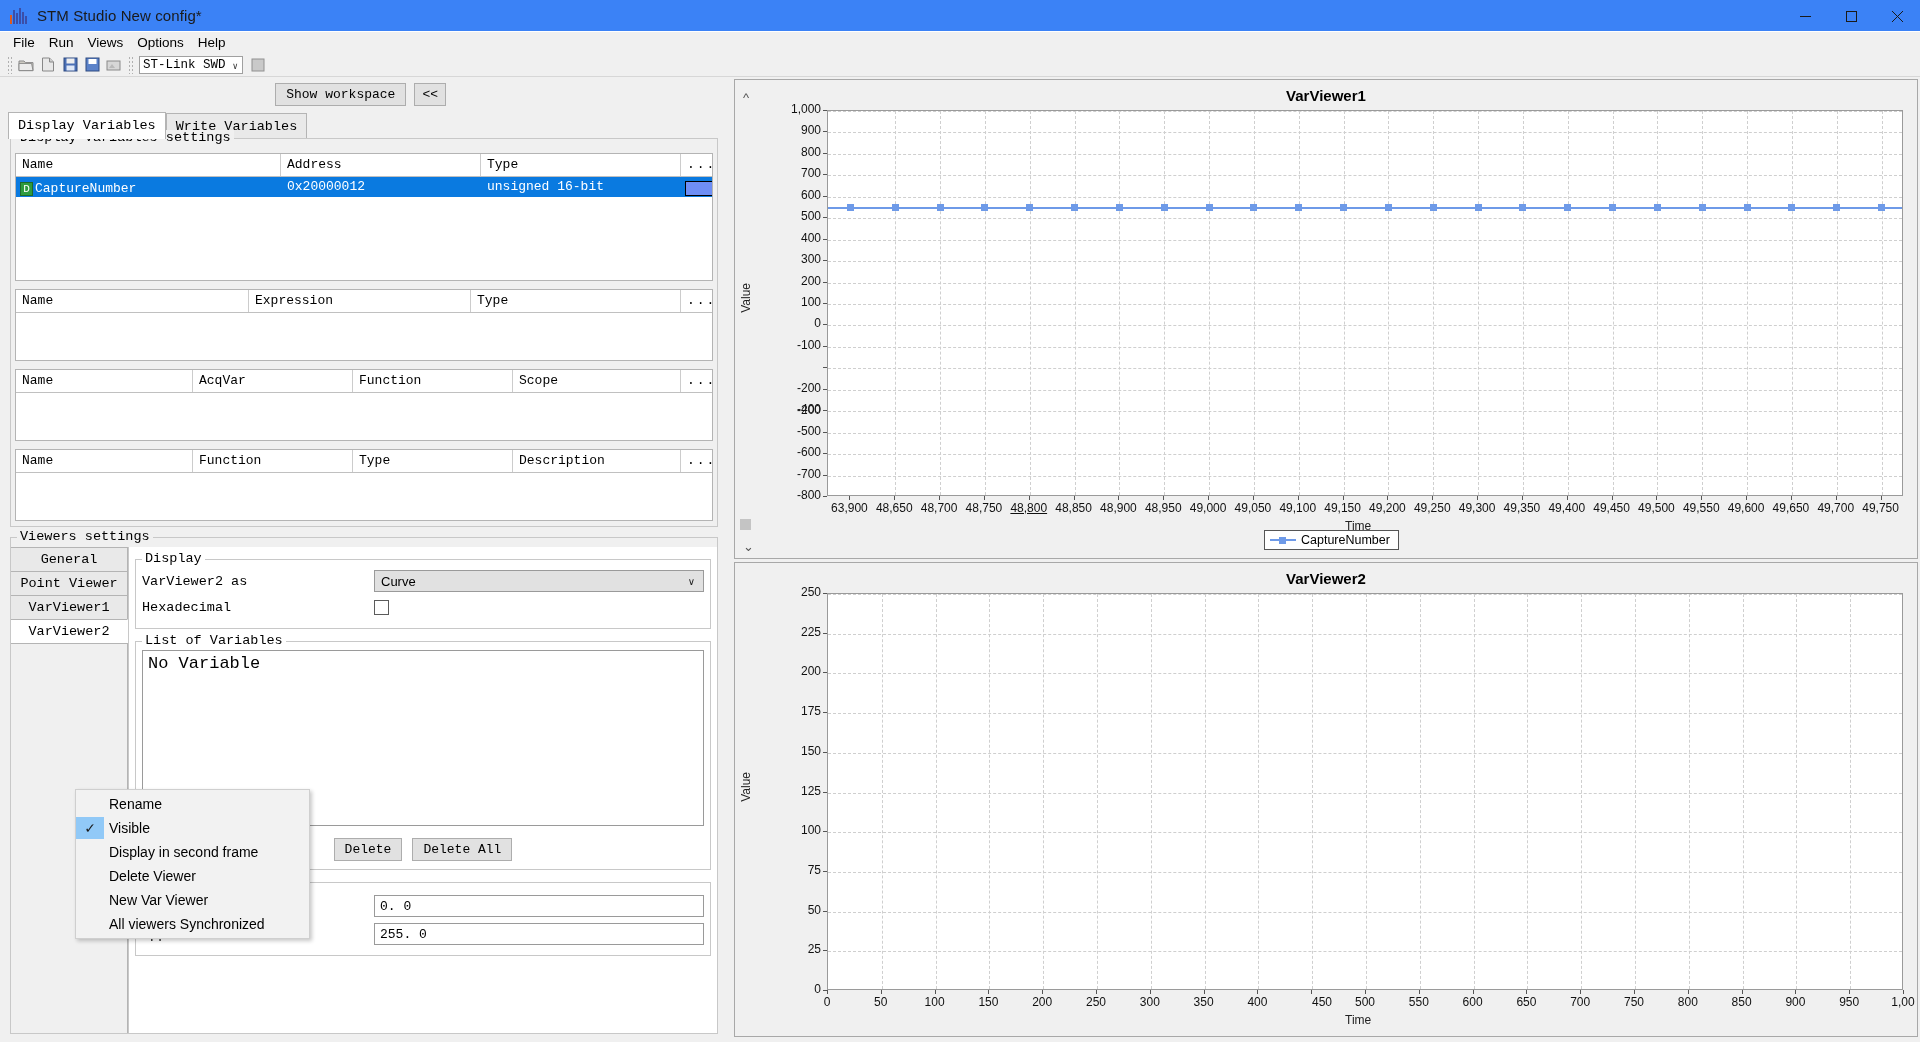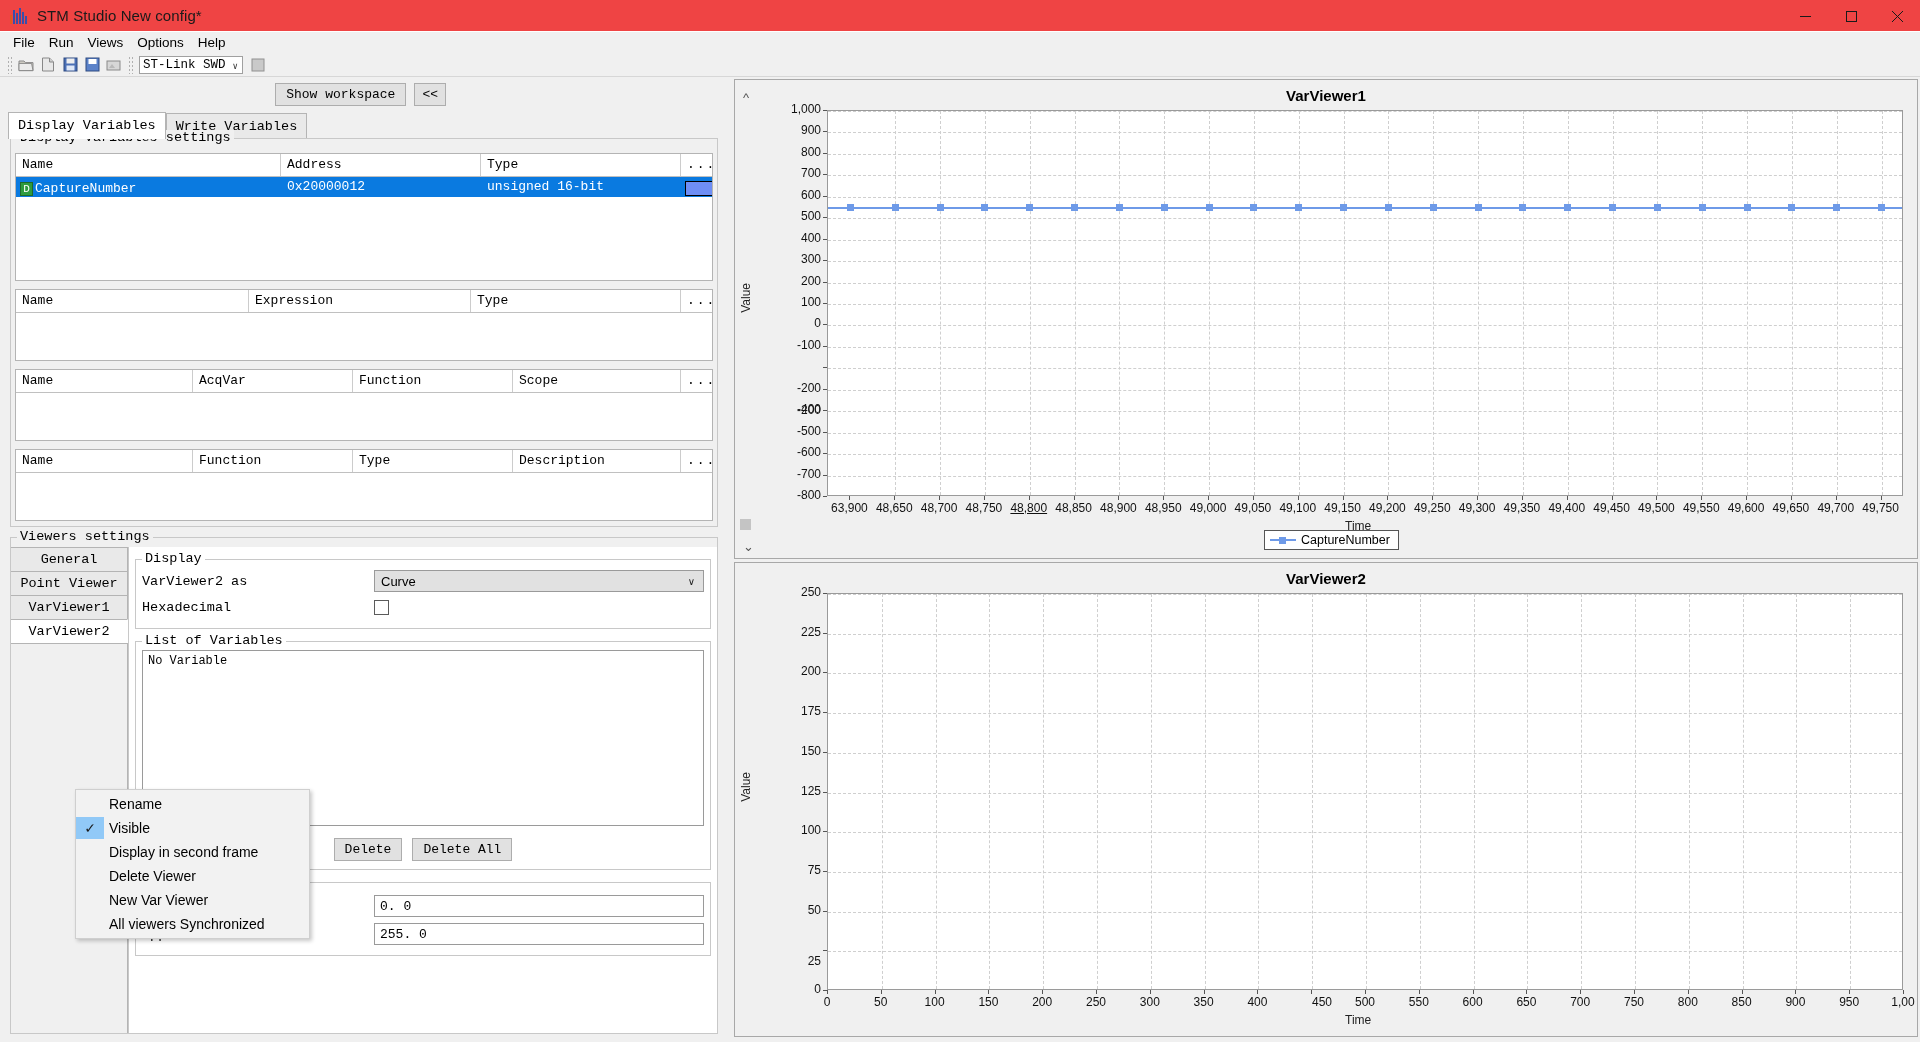--- a/index.html
+++ b/index.html
@@ -8,21 +8,21 @@
     width: 1920px; height: 1042px;
     overflow: hidden;
     background: #f0f0f0;
     font-family: "Liberation Sans", sans-serif;
     font-size: 13px;
     color: #000;
   }
 
   
   #titlebar {
-    height: 32px; background: #ef4444; display: flex; align-items: center;
+    height: 32px; background: #3b82f6; display: flex; align-items: center;
     border-bottom: 1px solid #ffffff; position: relative;
   }
   #app-logo { width: 22px; height: 18px; margin: 0 6px 0 9px; display: block; }
   #title-text { font-size: 15px; color: #1a1a1a; letter-spacing: .1px; }
   #win-controls { position: absolute; right: 0; top: 0; height: 32px; display: flex; }
   .win-btn {
     width: 46px; height: 32px; display: flex; align-items: center; justify-content: center;
     color: #1a1a1a;
   }
 
@@ -129,21 +129,21 @@
   .frow { display: flex; align-items: center; height: 26px; }
   .flabel { font-family: "Liberation Mono", monospace; font-size: 13.5px; width: 232px; }
   .select {
     flex: 1; height: 22px; background: #e1e1e1; border: 1px solid #9a9a9a;
     display: flex; align-items: center; padding-left: 6px; font-size: 13px; position: relative;
   }
   .select .arr { position: absolute; right: 8px; font-size: 10px; color: #222; }
   .cbox { width: 15px; height: 15px; border: 1px solid #5b5b5b; background: #fff; }
   #varlist {
     border: 1px solid #9a9a9a; background: #fff; height: 176px;
-    font-family: "Liberation Mono", monospace; font-size: 12px; padding: 3px 5px;
+    font-family: "Liberation Mono", monospace; font-size: 17px; padding: 3px 5px;
   }
   #delete-row { display: flex; justify-content: center; gap: 10px; margin-top: 12px; }
   .vr-row { display: flex; align-items: center; height: 26px; margin-top: 2px; }
   .vr-label { font-family: "Liberation Mono", monospace; font-size: 13.5px; width: 232px; }
   .vinput {
     flex: 1; height: 22px; background: #fff; border: 1px solid #9a9a9a;
     font-family: "Liberation Mono", monospace; font-size: 13px;
     display: flex; align-items: center; padding-left: 5px;
   }
 
@@ -653,21 +653,21 @@
           <div class="ytick" style="left: 40px; width: 46px; top: 154.8px;">150</div>
           <div class="tickmark" style="left: 88px; top: 162.8px; width: 4px; height: 1px;"></div>
           <div class="ytick" style="left: 40px; width: 46px; top: 194.5px;">125</div>
           <div class="tickmark" style="left: 88px; top: 202.5px; width: 4px; height: 1px;"></div>
           <div class="ytick" style="left: 40px; width: 46px; top: 234.2px;">100</div>
           <div class="tickmark" style="left: 88px; top: 242.2px; width: 4px; height: 1px;"></div>
           <div class="ytick" style="left: 40px; width: 46px; top: 273.9px;">75</div>
           <div class="tickmark" style="left: 88px; top: 281.9px; width: 4px; height: 1px;"></div>
           <div class="ytick" style="left: 40px; width: 46px; top: 313.6px;">50</div>
           <div class="tickmark" style="left: 88px; top: 321.6px; width: 4px; height: 1px;"></div>
-          <div class="ytick" style="left: 40px; width: 46px; top: 353.3px; margin-top: 12px;">25</div>
+          <div class="ytick" style="left: 40px; width: 46px; top: 353.3px;">25</div>
           <div class="tickmark" style="left: 88px; top: 361.3px; width: 4px; height: 1px;"></div>
           <div class="ytick" style="left: 40px; width: 46px; top: 393px;">0</div>
           <div class="tickmark" style="left: 88px; top: 401px; width: 4px; height: 1px;"></div>
           <div class="xtick" style="left: 62px; width: 60px; top: 406px;">0</div>
           <div class="tickmark" style="left: 92px; top: 401px; width: 1px; height: 4px;"></div>
           <div class="xtick" style="left: 115.8px; width: 60px; top: 406px;">50</div>
           <div class="tickmark" style="left: 145.8px; top: 401px; width: 1px; height: 4px;"></div>
           <div class="xtick" style="left: 169.6px; width: 60px; top: 406px;">100</div>
           <div class="tickmark" style="left: 199.6px; top: 401px; width: 1px; height: 4px;"></div>
           <div class="xtick" style="left: 223.4px; width: 60px; top: 406px;">150</div>

